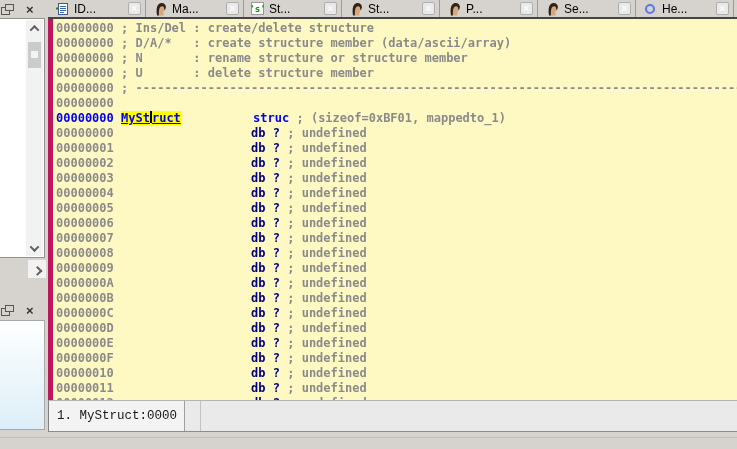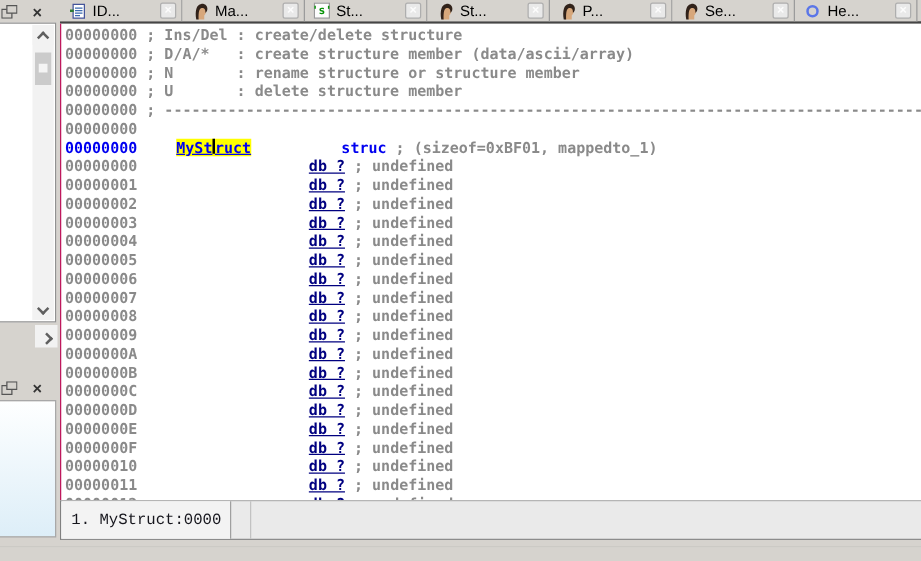--- a/index.html
+++ b/index.html
@@ -40,28 +40,28 @@
            align-items:center; justify-content:center; flex:0 0 auto; }
   .strings-icon { background:#fdfdfd; border:1px solid #999; width:13px; height:13px;
                   color:#079307; font:bold 9px "DejaVu Sans Mono",monospace; }
   .ring-icon span { width:10px; height:10px; border:2px solid #5b76e8; border-radius:50%;
                     display:block; }
   .tlabel { flex:1; font-size:12px; color:#000; white-space:nowrap; overflow:hidden; }
   .tclose { width:13px; height:13px; background:#e9e9e9; border:1px solid #aeaeae;
             border-radius:2px; color:#fcfcfc; font:bold 10px/11px "Liberation Sans",sans-serif;
             text-align:center; flex:0 0 auto; }
 
-  #code-pane { position:absolute; left:0; top:19px; right:0; bottom:22px; background:#ffffff;
-               border-left:1px solid #be185d; padding:2px 0 0 3px; overflow:hidden;
+  #code-pane { position:absolute; left:0; top:19px; right:0; bottom:22px; background:#fef9c3;
+               border-left:5px solid #be185d; padding:2px 0 0 3px; overflow:hidden;
                font:bold 12px/15px "DejaVu Sans Mono",monospace; white-space:pre; color:#8a8a8a; }
   .cline { height:15px; }
   .gray { color:#8a8a8a; }
-  .navy { color:#000080;text-decoration:underline; }
+  .navy { color:#000080; }
   .blue { color:#0000f0; }
-  .hl   { background:#ffff00; color:#0000f0; text-decoration:underline;margin-left:24px; }
+  .hl   { background:#ffff00; color:#0000f0; text-decoration:underline; }
   .caret{ display:inline-block; width:2px; height:12px; background:#000; vertical-align:-1px; }
 
   #struct-tab-bar { position:absolute; left:0; right:0; bottom:0; height:32px; background:#eaeaea;
                     border-left:1px solid #808080; border-top:1px solid #b5b5b5;
                     border-bottom:1px solid #8c8c8c; display:flex; align-items:stretch;
                     font:12.5px "Liberation Mono",monospace; color:#16161d; }
   #struct-tab { display:flex; align-items:center; padding:0 7px 0 8px; background:#f3f3f3;
                 border-right:1px solid #9f9f9f; white-space:pre; }
   .strip-sep { width:1px; background:#c2c2c2; margin-left:15px; }
 

